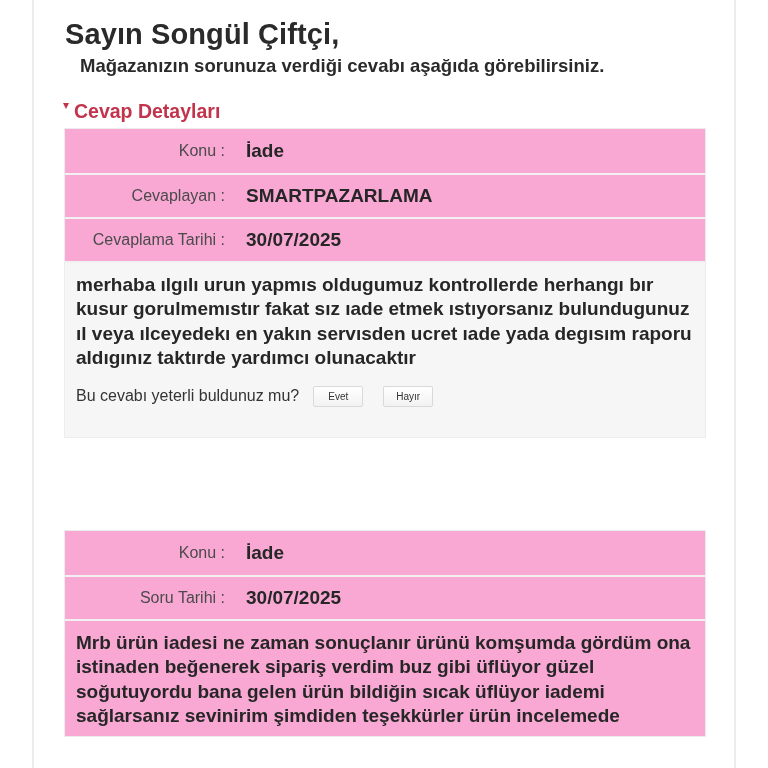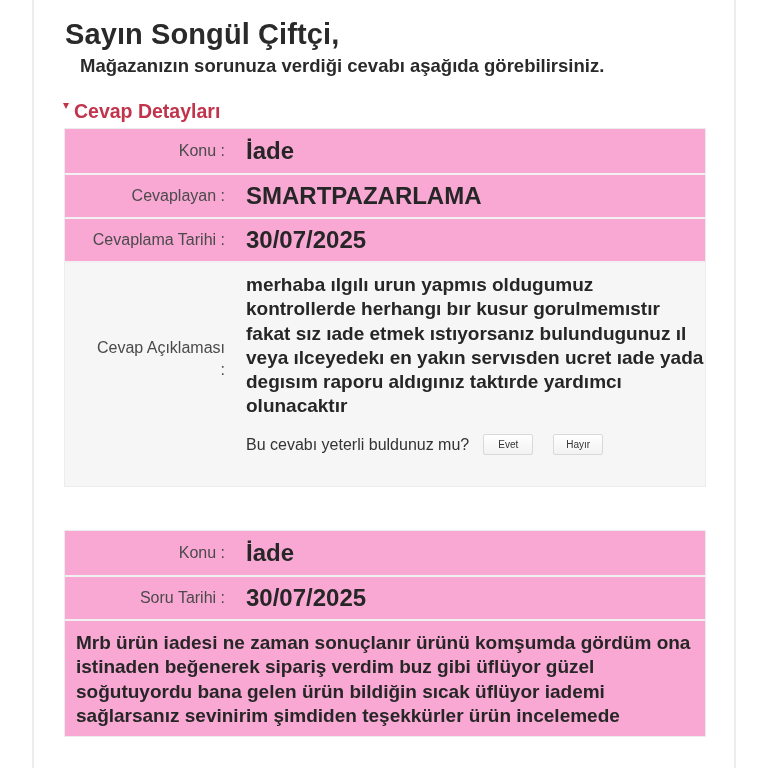--- a/index.html
+++ b/index.html
@@ -72,21 +72,21 @@
       width: 170px;
       text-align: right;
       font-size: 16px;
       color: #4a4a4a;
       padding-right: 10px;
       flex-shrink: 0;
       line-height: 22px;
     }
     .value {
       flex: 1;
-      font-size: 24px;
+      font-size: 19px;
       font-weight: bold;
       color: #262626;
       padding-left: 11px;
       line-height: 24px;
     }
     .value.long {
       padding-top: 10px;
       padding-bottom: 8px;
       line-height: 24.3px;
       font-size: 19px;
@@ -142,24 +142,20 @@
     </div>
     <div class="row">
       <div class="label">Cevaplayan :</div>
       <div class="value">SMARTPAZARLAMA</div>
     </div>
     <div class="row">
       <div class="label">Cevaplama Tarihi :</div>
       <div class="value">30/07/2025</div>
     </div>
     <div class="row gray" style="align-items:stretch;">
-      <div class="label multi" style="display:flex;flex-direction:column;justify-content:center;padding-bottom:32px;">
-        <span>Cevap Açıklaması</span>
-        <span class="colon">:</span>
-      </div>
       <div class="value long">
         <div>merhaba ılgılı urun yapmıs oldugumuz kontrollerde herhangı bır kusur gorulmemıstır fakat sız ıade etmek ıstıyorsanız bulundugunuz ıl veya ılceyedekı en yakın servısden ucret ıade yada degısım raporu aldıgınız taktırde yardımcı olunacaktır</div>
         <div class="feedback">
           <span class="feedback-q">Bu cevabı yeterli buldunuz mu?</span>
           <button class="btn">Evet</button>
           <button class="btn">Hayır</button>
         </div>
       </div>
     </div>
   </div>

